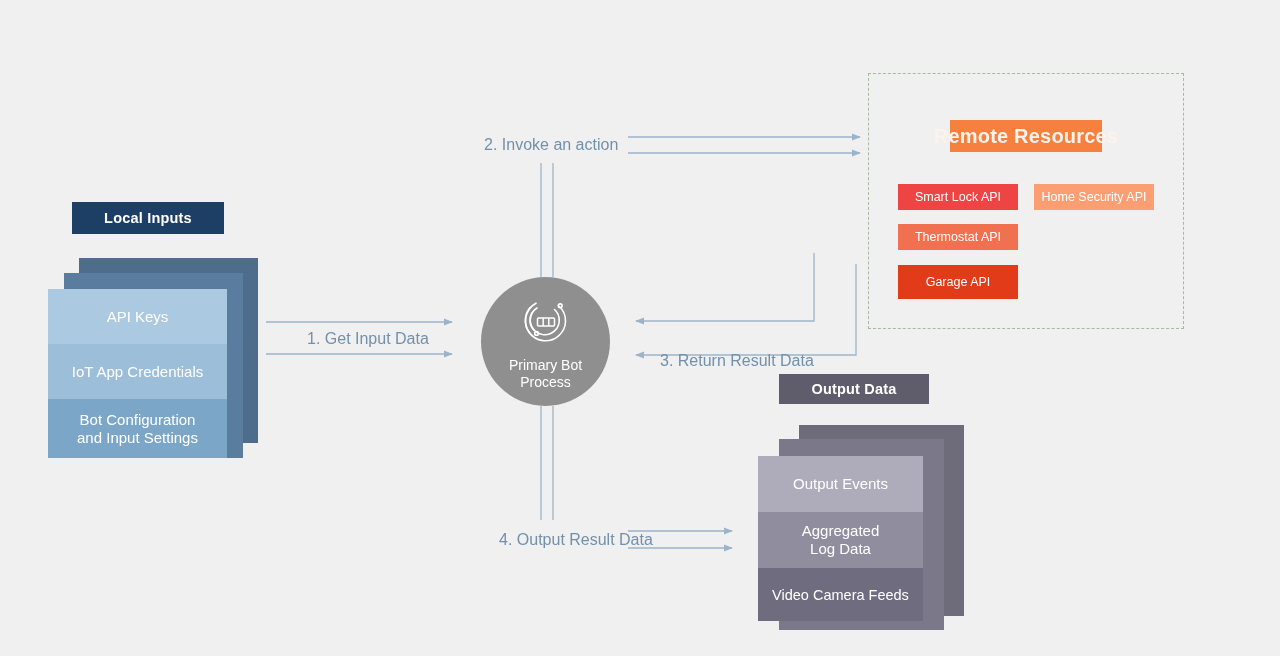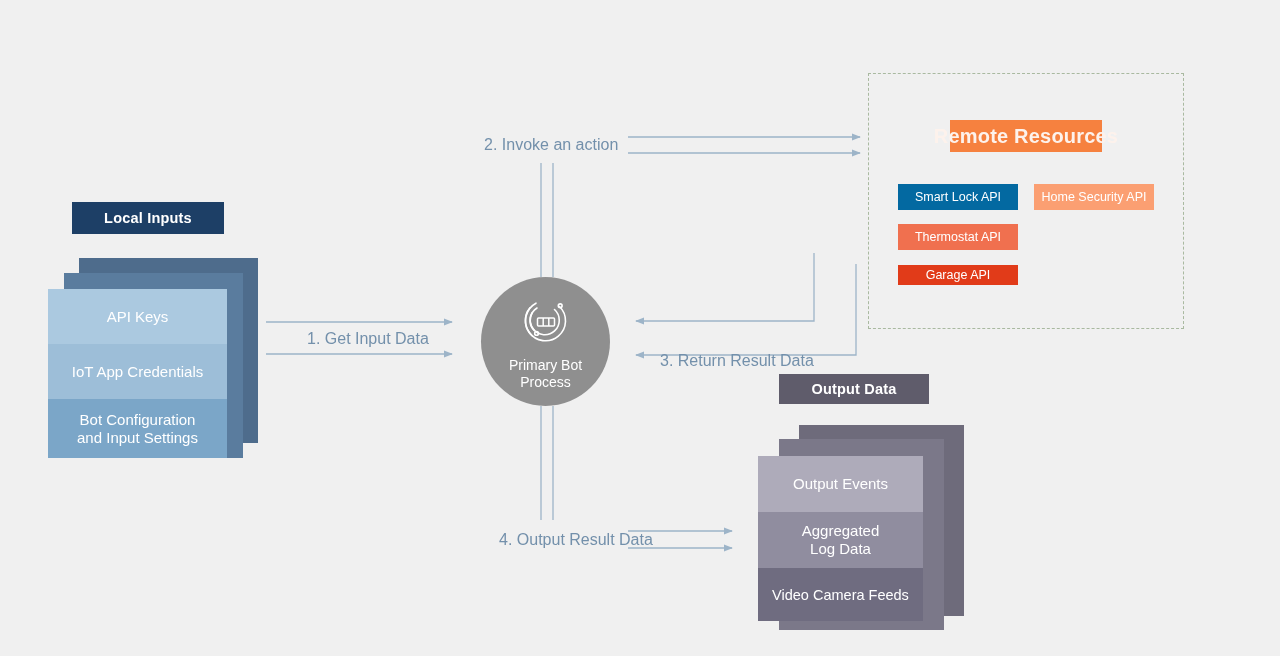--- a/index.html
+++ b/index.html
@@ -111,24 +111,24 @@
   }
 
   .api-chip {
     display: flex;
     align-items: center;
     justify-content: center;
     color: #ffffff;
     font-size: 12.5px;
     white-space: nowrap;
   }
-  #api-smart-lock     { left: 898px; top: 184px; width: 120px; height: 26px; background: #0369a1; }
+  #api-smart-lock     { left: 898px; top: 184px; width: 120px; height: 26px; background: #ef4444; }
   #api-home-security  { left: 1034px; top: 184px; width: 120px; height: 26px; background: #fb9f72; }
   #api-thermostat     { left: 898px; top: 224px; width: 120px; height: 26px; background: #f0704f; align-items: center; }
-  #api-garage         { left: 898px; top: 265px; width: 120px; height: 20px; background: #e13b19; }
+  #api-garage         { left: 898px; top: 265px; width: 120px; height: 34px; background: #e13b19; }
 
   
   #flow-lines {
     left: 0; top: 0; width: 1280px; height: 656px;
     pointer-events: none;
   }
 
   
   .flow-label {
     color: #7390ab;

